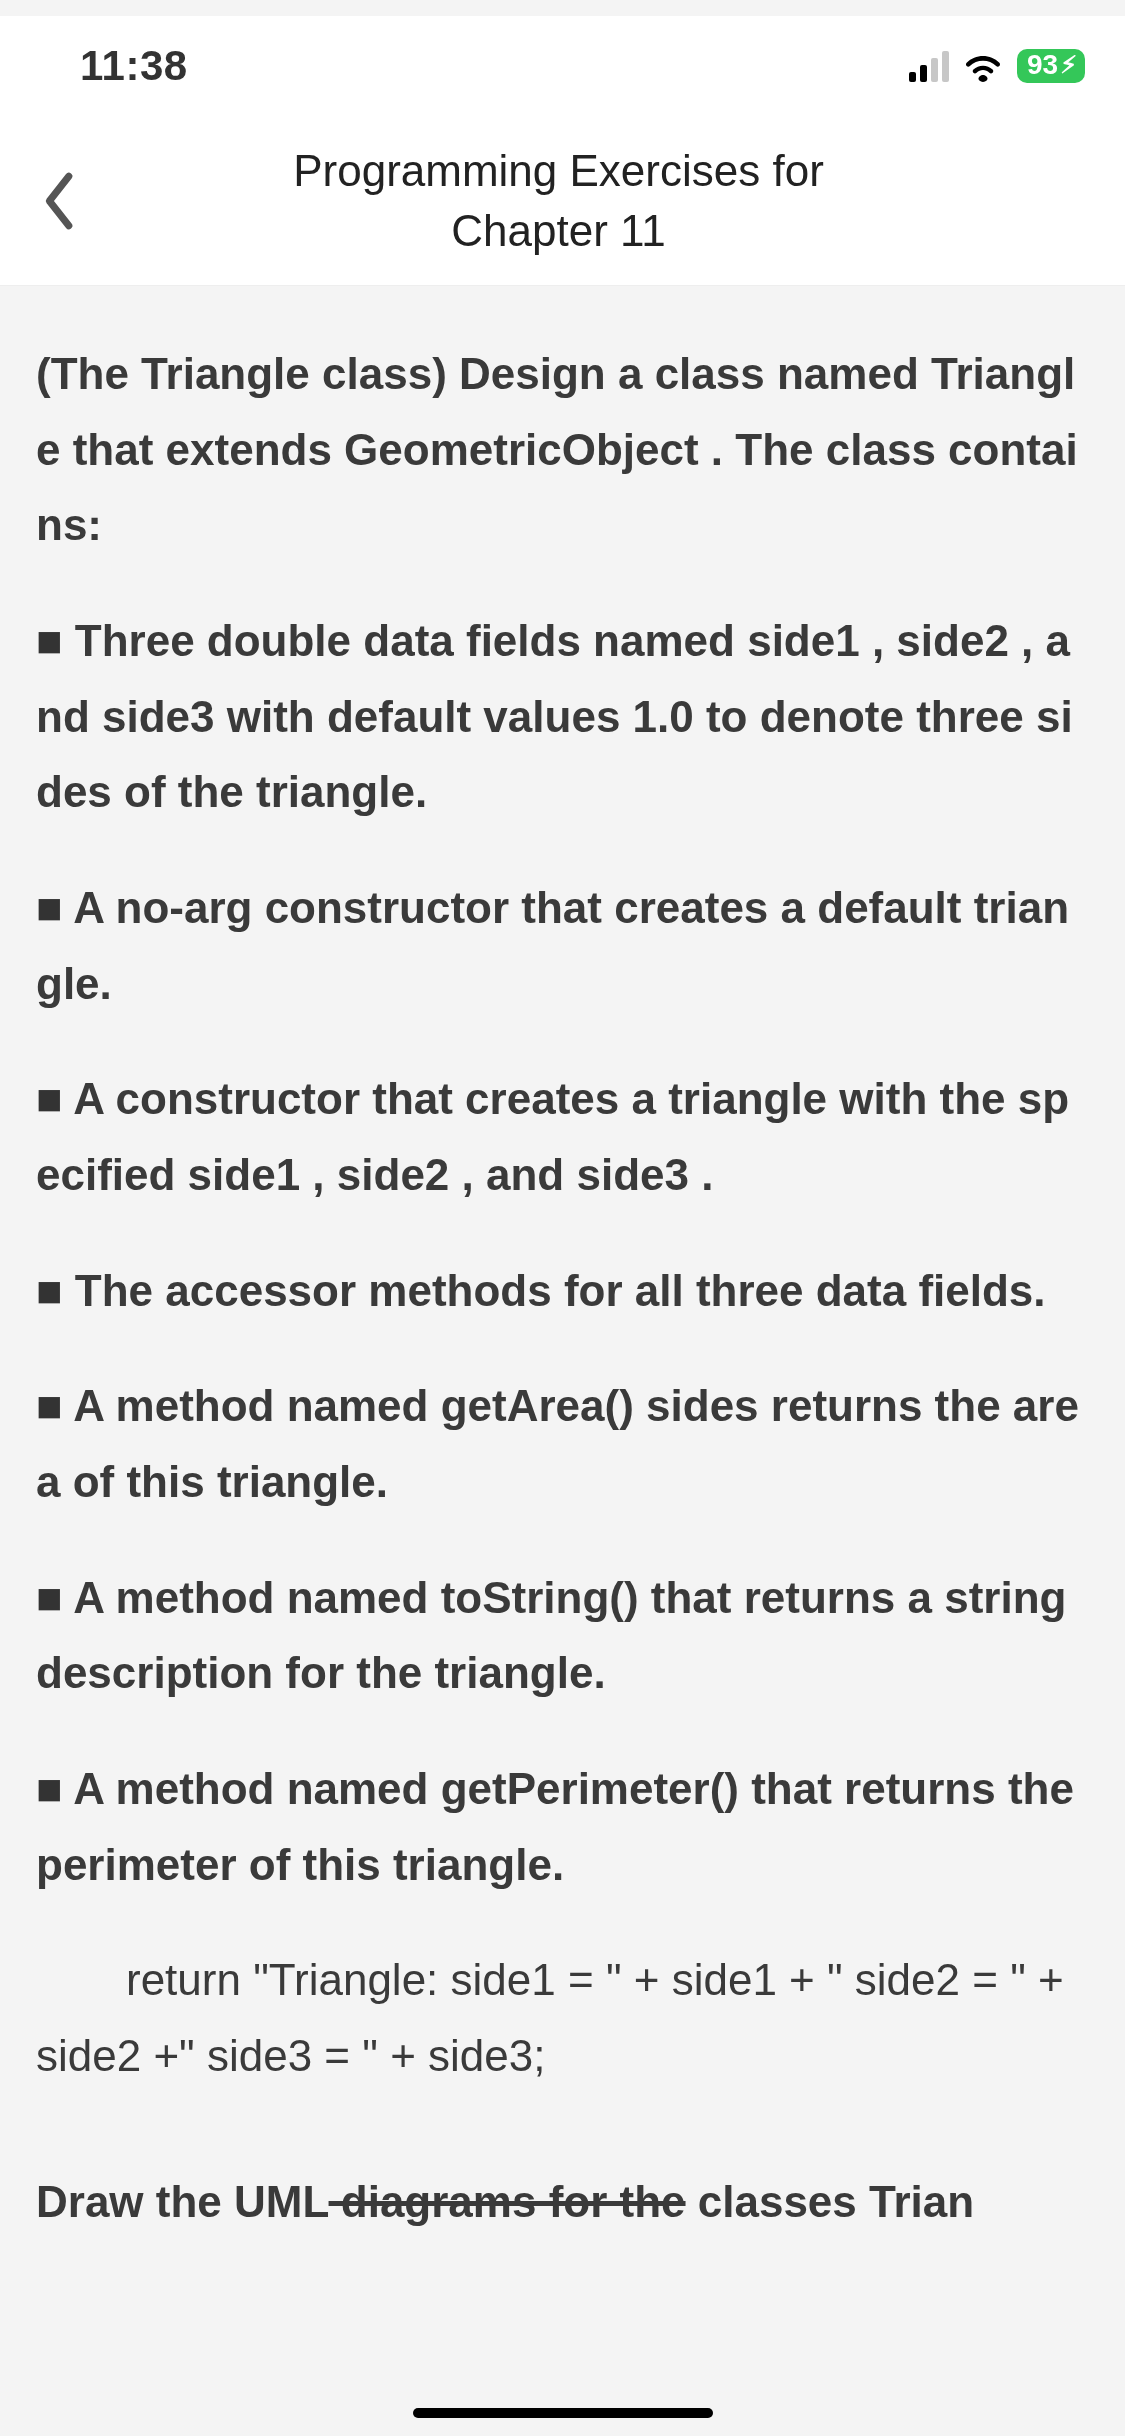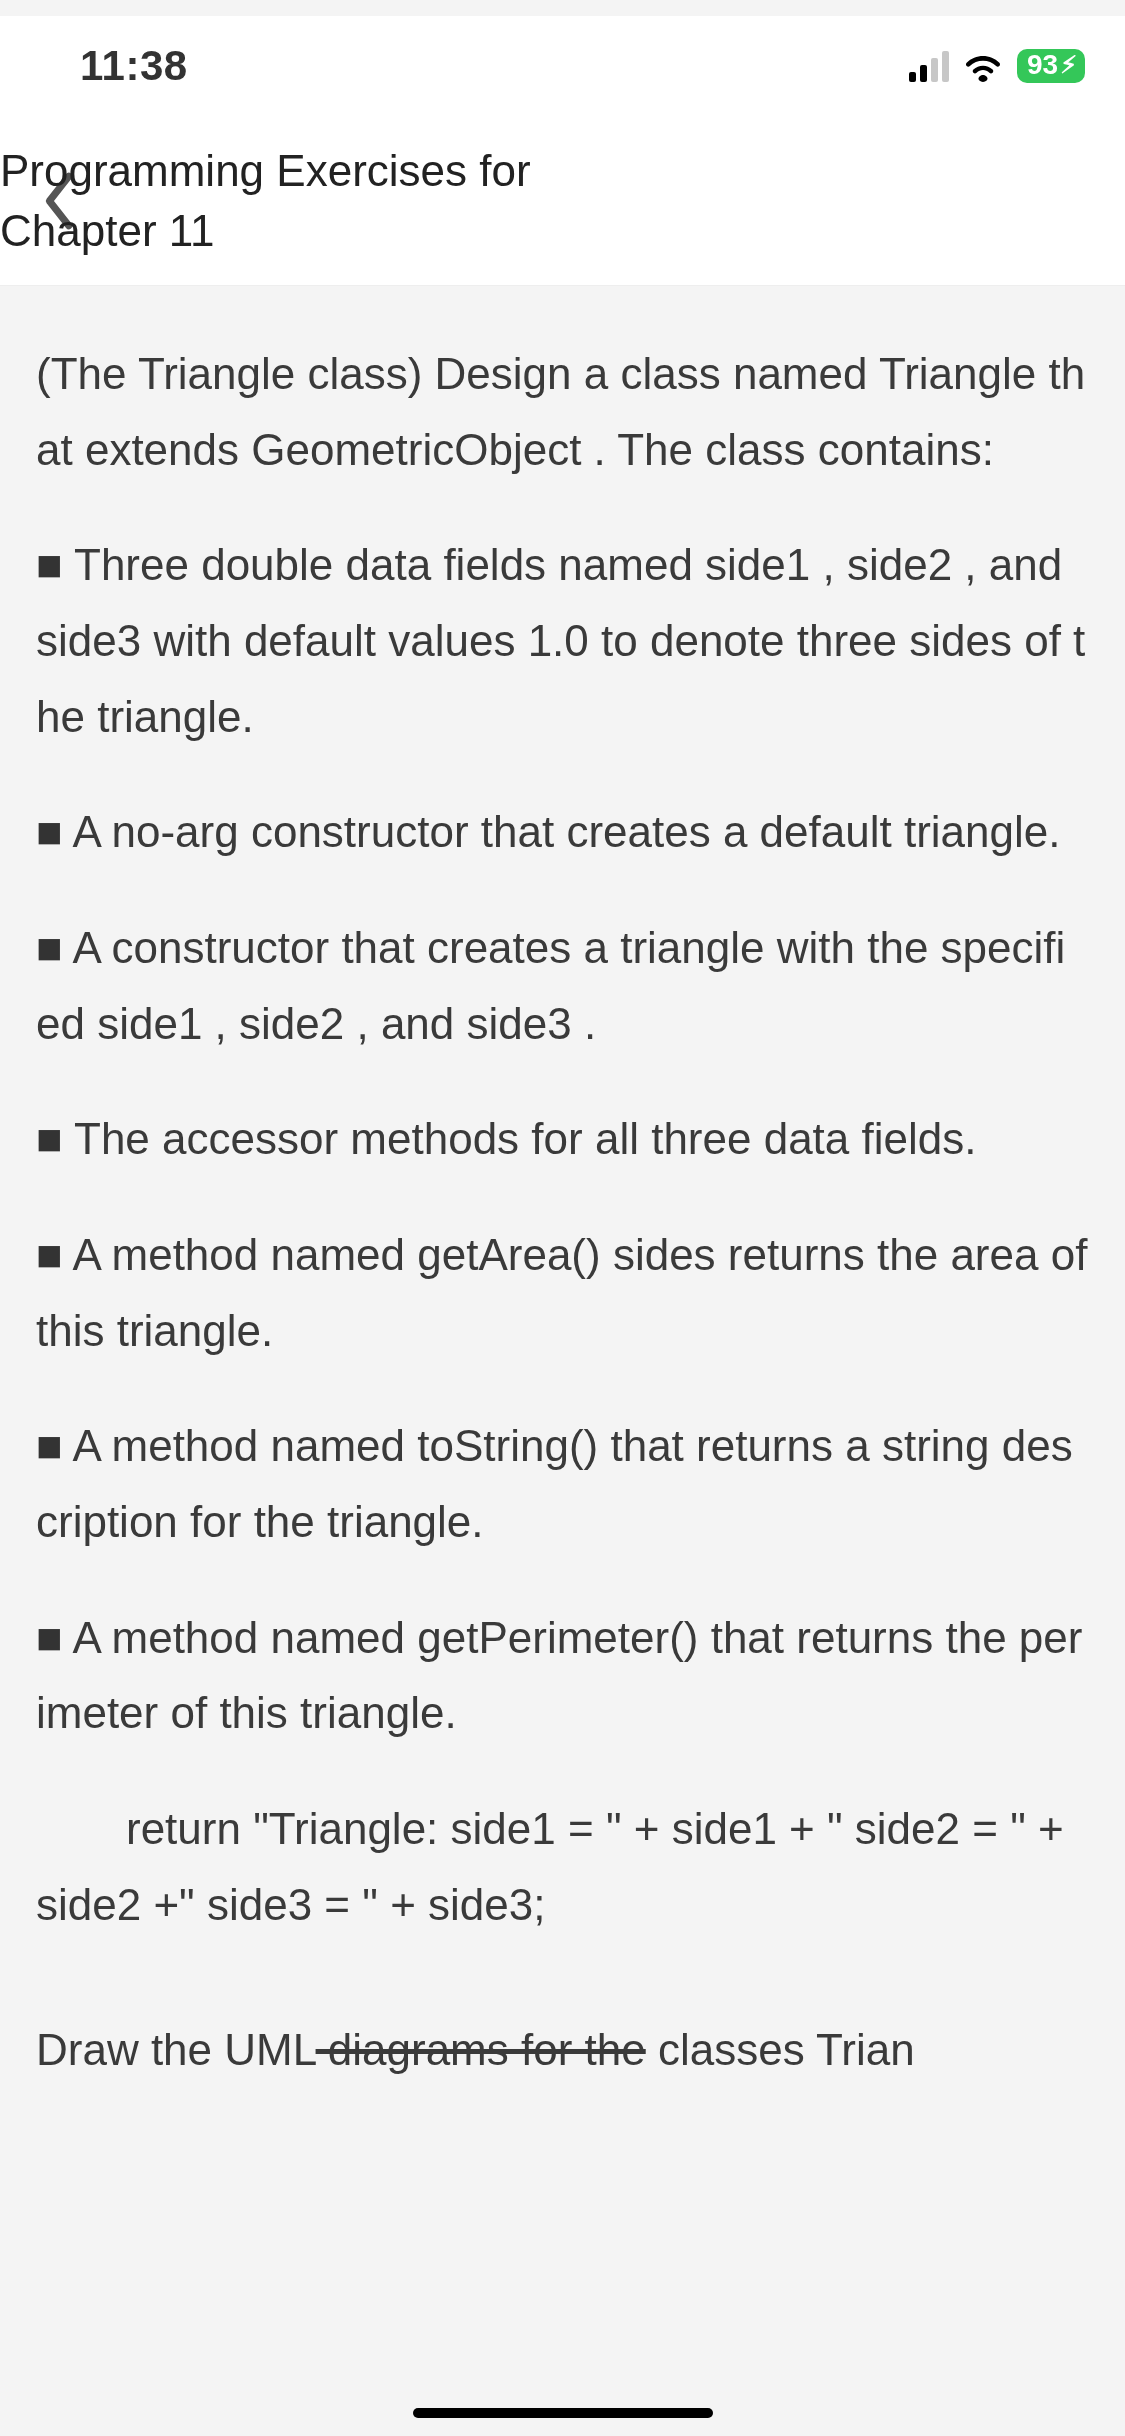--- a/index.html
+++ b/index.html
@@ -74,21 +74,21 @@
     height: 60px;
     display: flex;
     align-items: center;
     justify-content: center;
     color: #555;
   }
   .nav-title-wrap {
     position: absolute;
     left: 0;
     right: 8px;
-    text-align: left;
+    text-align: center;
     pointer-events: none;
   }
   .nav-title {
     font-size: 44px;
     font-weight: 400;
     color: #222;
     line-height: 1.35;
   }
   .content {
     padding: 50px 36px 0 36px;
@@ -96,21 +96,21 @@
     height: calc(2436px - 270px);
     overflow: hidden;
   }
   .para,
   .bullet {
     font-size: 44px;
     line-height: 1.72;
     color: #3a3a3a;
     margin-bottom: 40px;
     word-break: break-all;
-    font-weight: 400;
+    font-weight: 700;
   }
   .bullet::before {
     content: "■ ";
     color: #333;
   }
   .code-para {
     font-size: 44px;
     line-height: 1.72;
     color: #3a3a3a;
     margin-bottom: 70px;

